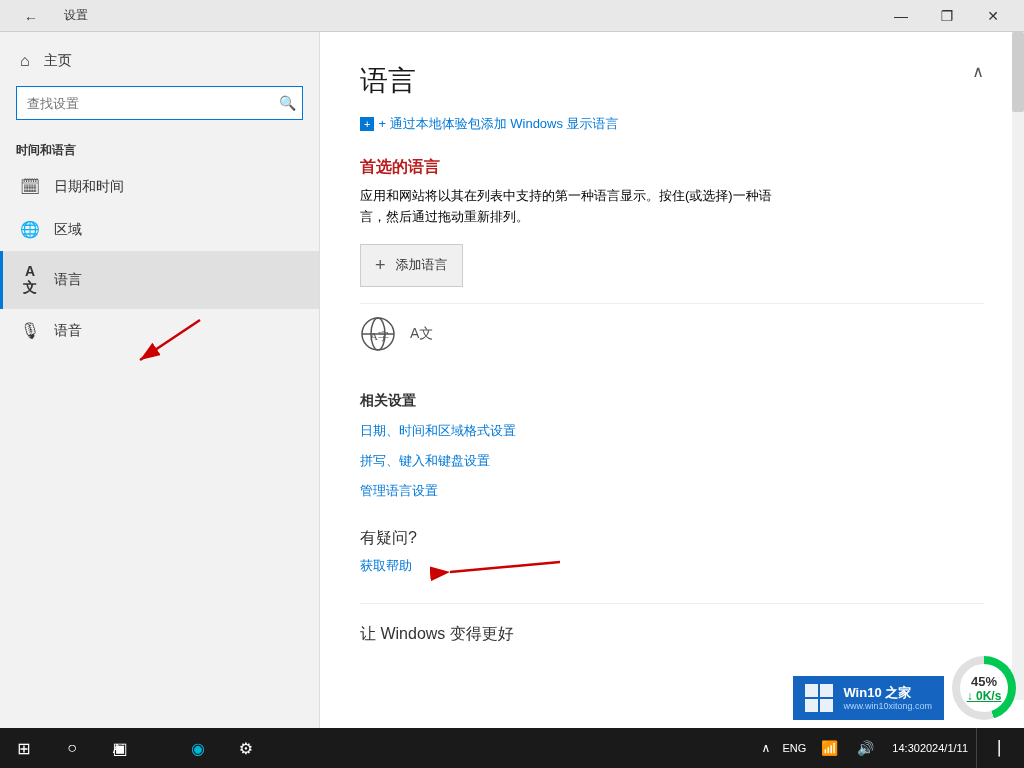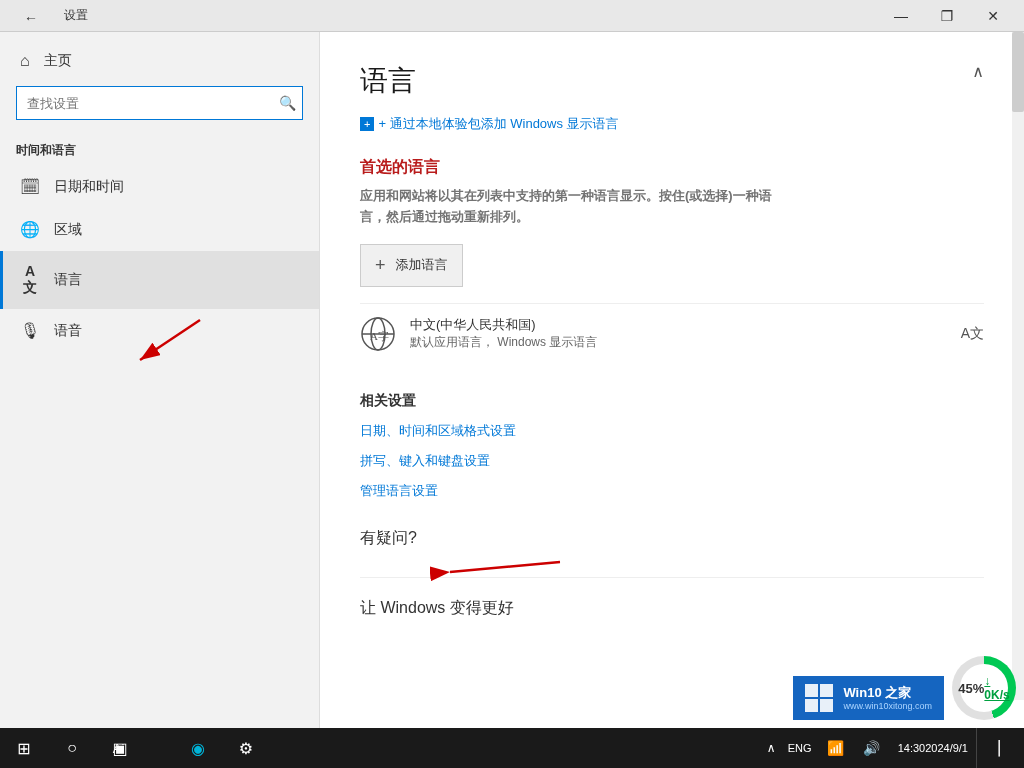--- a/index.html
+++ b/index.html
@@ -175,24 +175,23 @@
     }
     .preferred-lang-title {
       font-size: 16px;
       font-weight: 600;
       color: #b91c1c;
       margin-top: 24px;
       margin-bottom: 8px;
     }
     .preferred-desc {
       font-size: 13px;
-      color: #737373;
+      color: #000000;
       margin-bottom: 16px;
       line-height: 1.6;
-      font-weight: bold;
     }
     .add-lang-btn {
       display: flex;
       align-items: center;
       gap: 10px;
       border: 1px solid #ccc;
       background: #f0f0f0;
       padding: 10px 14px;
       cursor: pointer;
       font-size: 13px;
@@ -344,21 +343,21 @@
       font-size: 10px;
       color: #333;
       font-weight: bold;
     }
     .speed-inner {
       width: 48px;
       height: 48px;
       border-radius: 50%;
       background: white;
       display: flex;
-      flex-direction: row;
+      flex-direction: column;
       align-items: center;
       justify-content: center;
       font-size: 9px;
     }
     .speed-pct {
       font-size: 13px;
       font-weight: bold;
       color: #333;
     }
     .speed-val {
@@ -501,36 +500,33 @@
 
     <div class="lang-item">
       <div class="lang-globe">
         <svg viewBox="0 0 36 36" fill="none" xmlns="http://www.w3.org/2000/svg">
           <circle cx="18" cy="18" r="16" stroke="#555" stroke-width="1.5" fill="none"></circle>
           <ellipse cx="18" cy="18" rx="7" ry="16" stroke="#555" stroke-width="1.5" fill="none"></ellipse>
           <line x1="2" y1="18" x2="34" y2="18" stroke="#555" stroke-width="1.5"></line>
           <text x="10" y="24" font-size="11" fill="#555" font-family="serif">A字</text>
         </svg>
       </div>
-      <div class="lang-info">
-        <div class="lang-name">中文(中华人民共和国)</div>
-        <div class="lang-sub">默认应用语言，  Windows 显示语言</div>
-      </div>
       <div class="lang-badge" style="font-size:14px;color:#555;">A文</div>
     </div>
 
     <div class="related-settings">
       <div class="related-title">相关设置</div>
       <a class="related-link">日期、时间和区域格式设置</a>
       <a class="related-link">拼写、键入和键盘设置</a>
       <a class="related-link">管理语言设置</a>
     </div>
 
     <div class="help-section">
       <div class="help-title">有疑问?</div>
+      <a class="related-link">获取帮助</a>
     </div>
 
     <div class="bottom-section">
       <div class="bottom-text">让 Windows 变得更好</div>
     </div>
   </div>
 </div>
 
 <div class="scrollbar-area">
   <div class="scrollbar-thumb"></div>
@@ -583,17 +579,17 @@
     <div class="taskbar-btn" style="margin-left:30px; color:#00b4d8;">◉</div>
     <div class="taskbar-btn">⚙</div>
   </div>
   <div class="taskbar-right">
     <span class="chevron-up">∧</span>
     <div class="taskbar-icon-btn" style="font-size:11px;">ENG</div>
     <div class="taskbar-icon-btn">📶</div>
     <div class="taskbar-icon-btn">🔊</div>
     <div class="taskbar-icon-btn" style="width:auto;padding:0 8px;font-size:11px;line-height:1.3;">
       <div>14:30</div>
-      <div>2024/9/1</div>
+      <div>2024/1/11</div>
     </div>
     <div class="taskbar-icon-btn" style="border-left:1px solid #444;">▕</div>
   </div>
 </div>
 
 </body></html>

